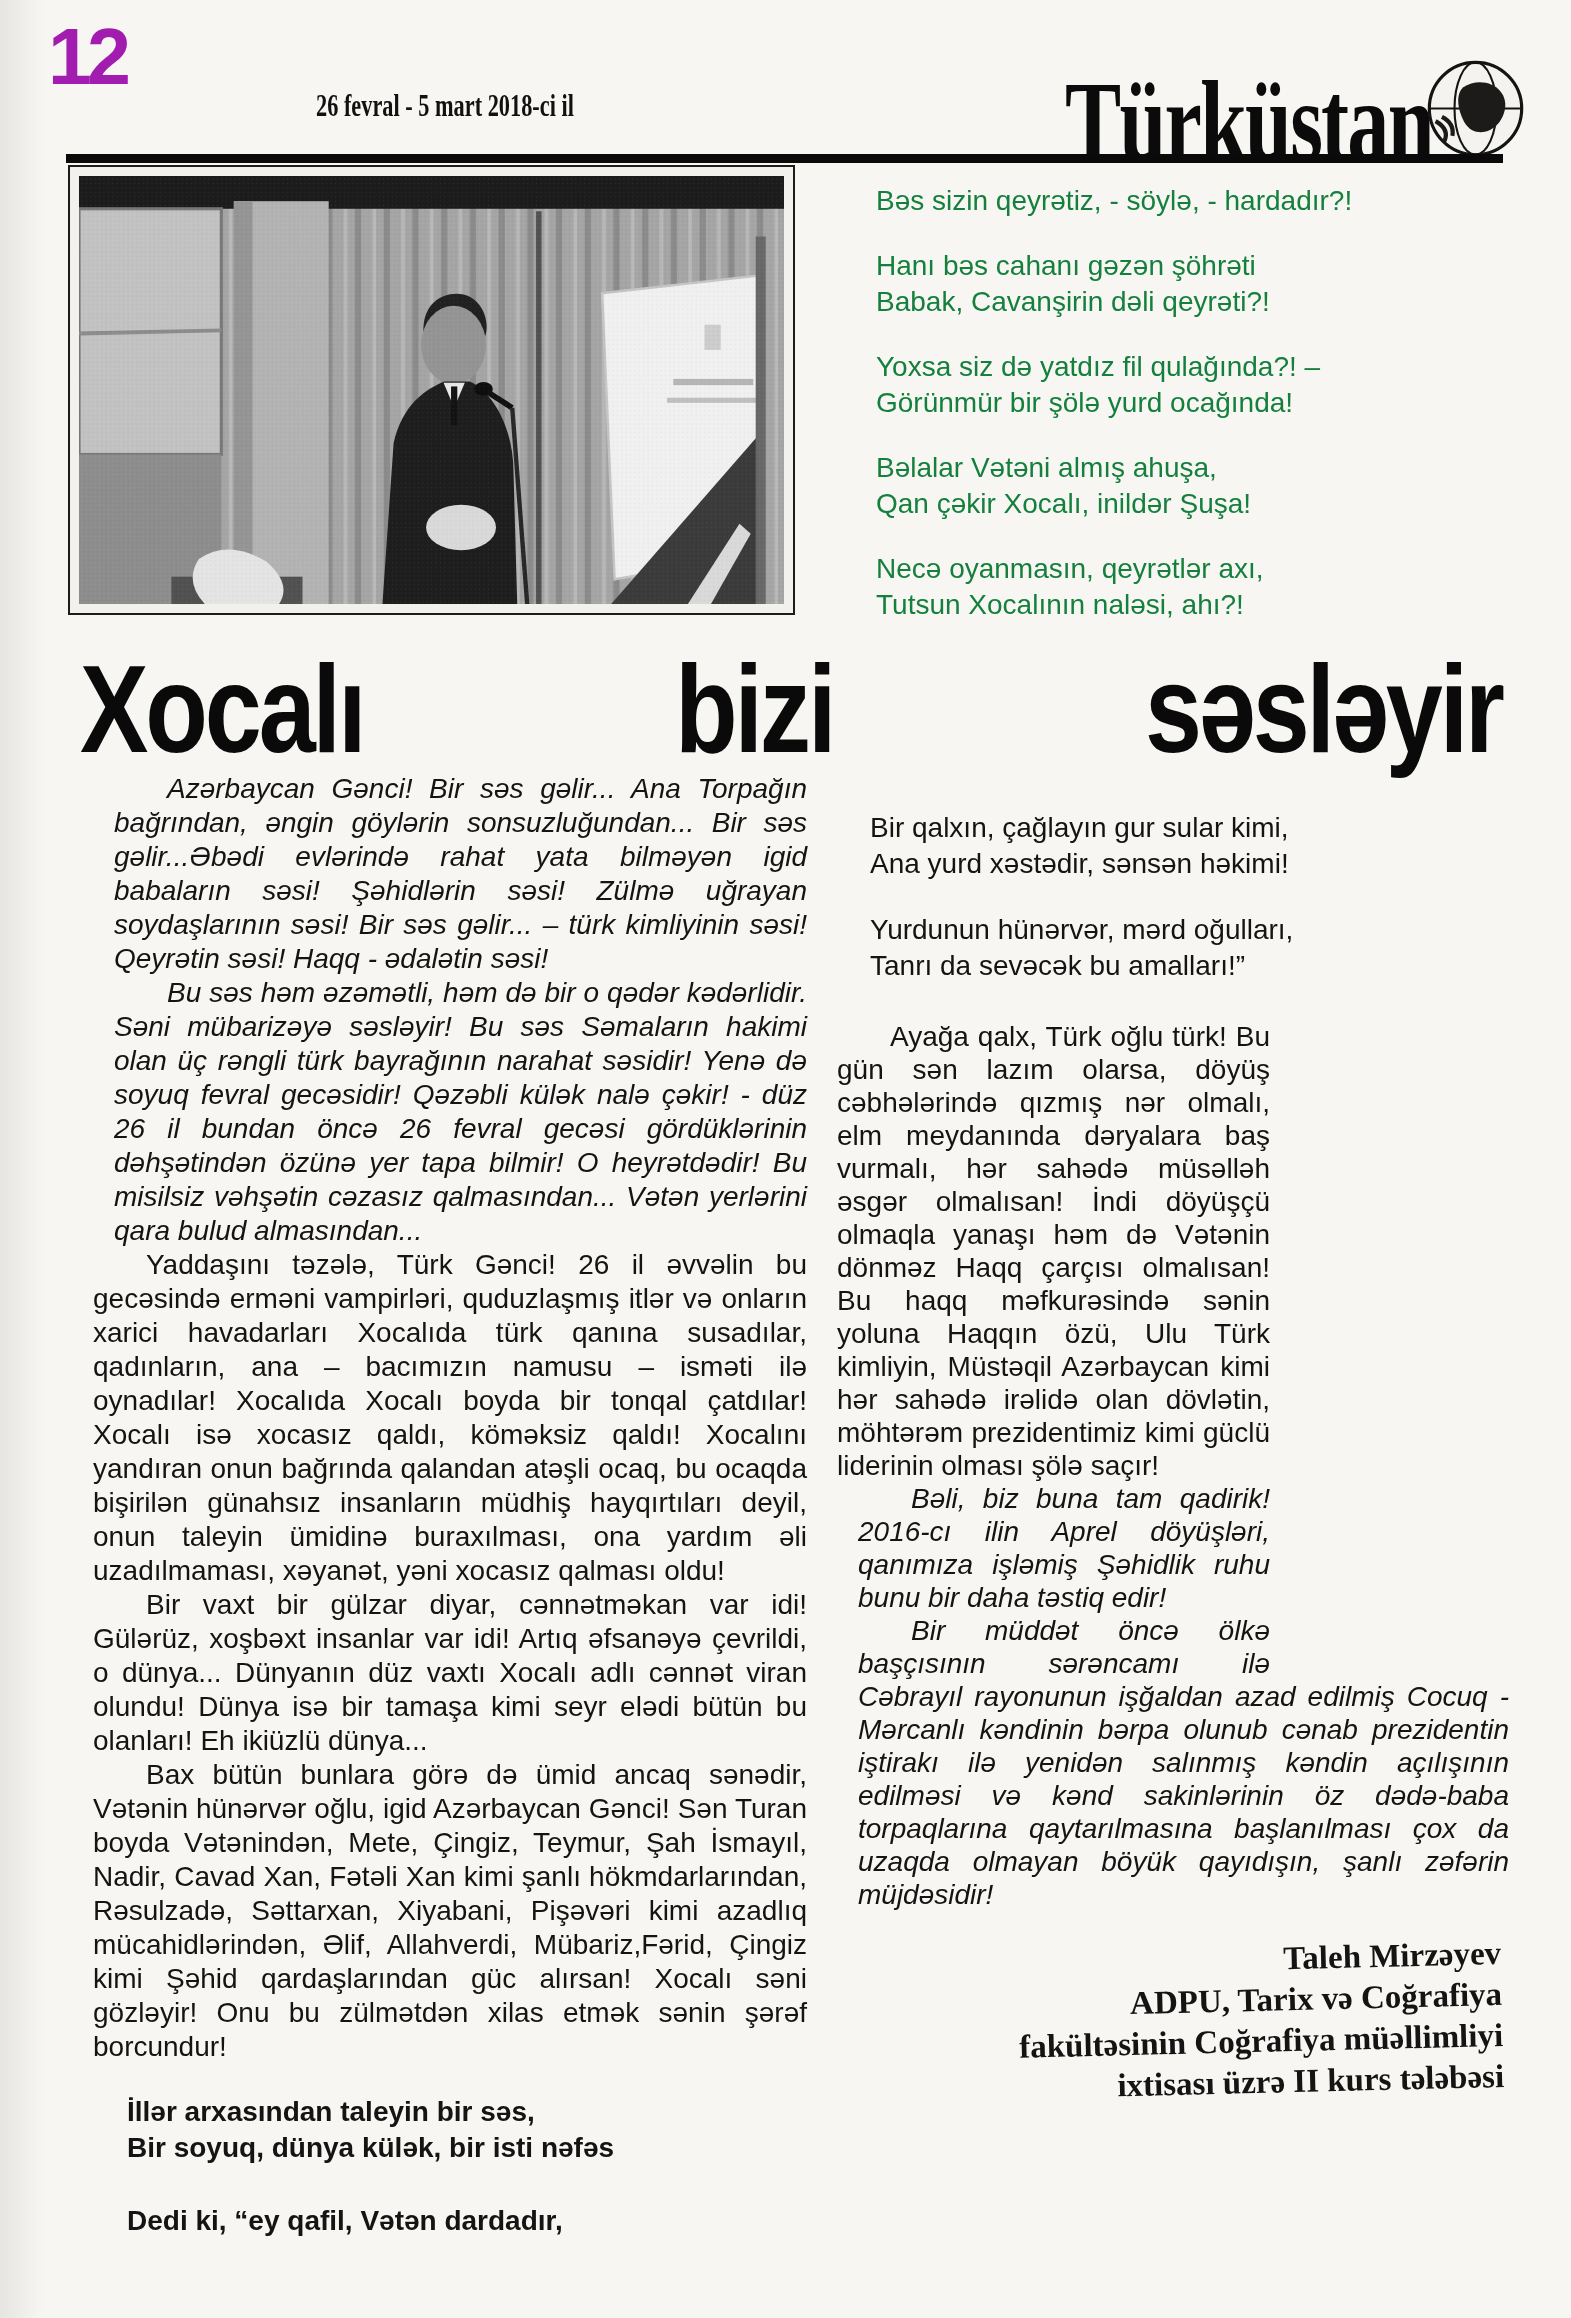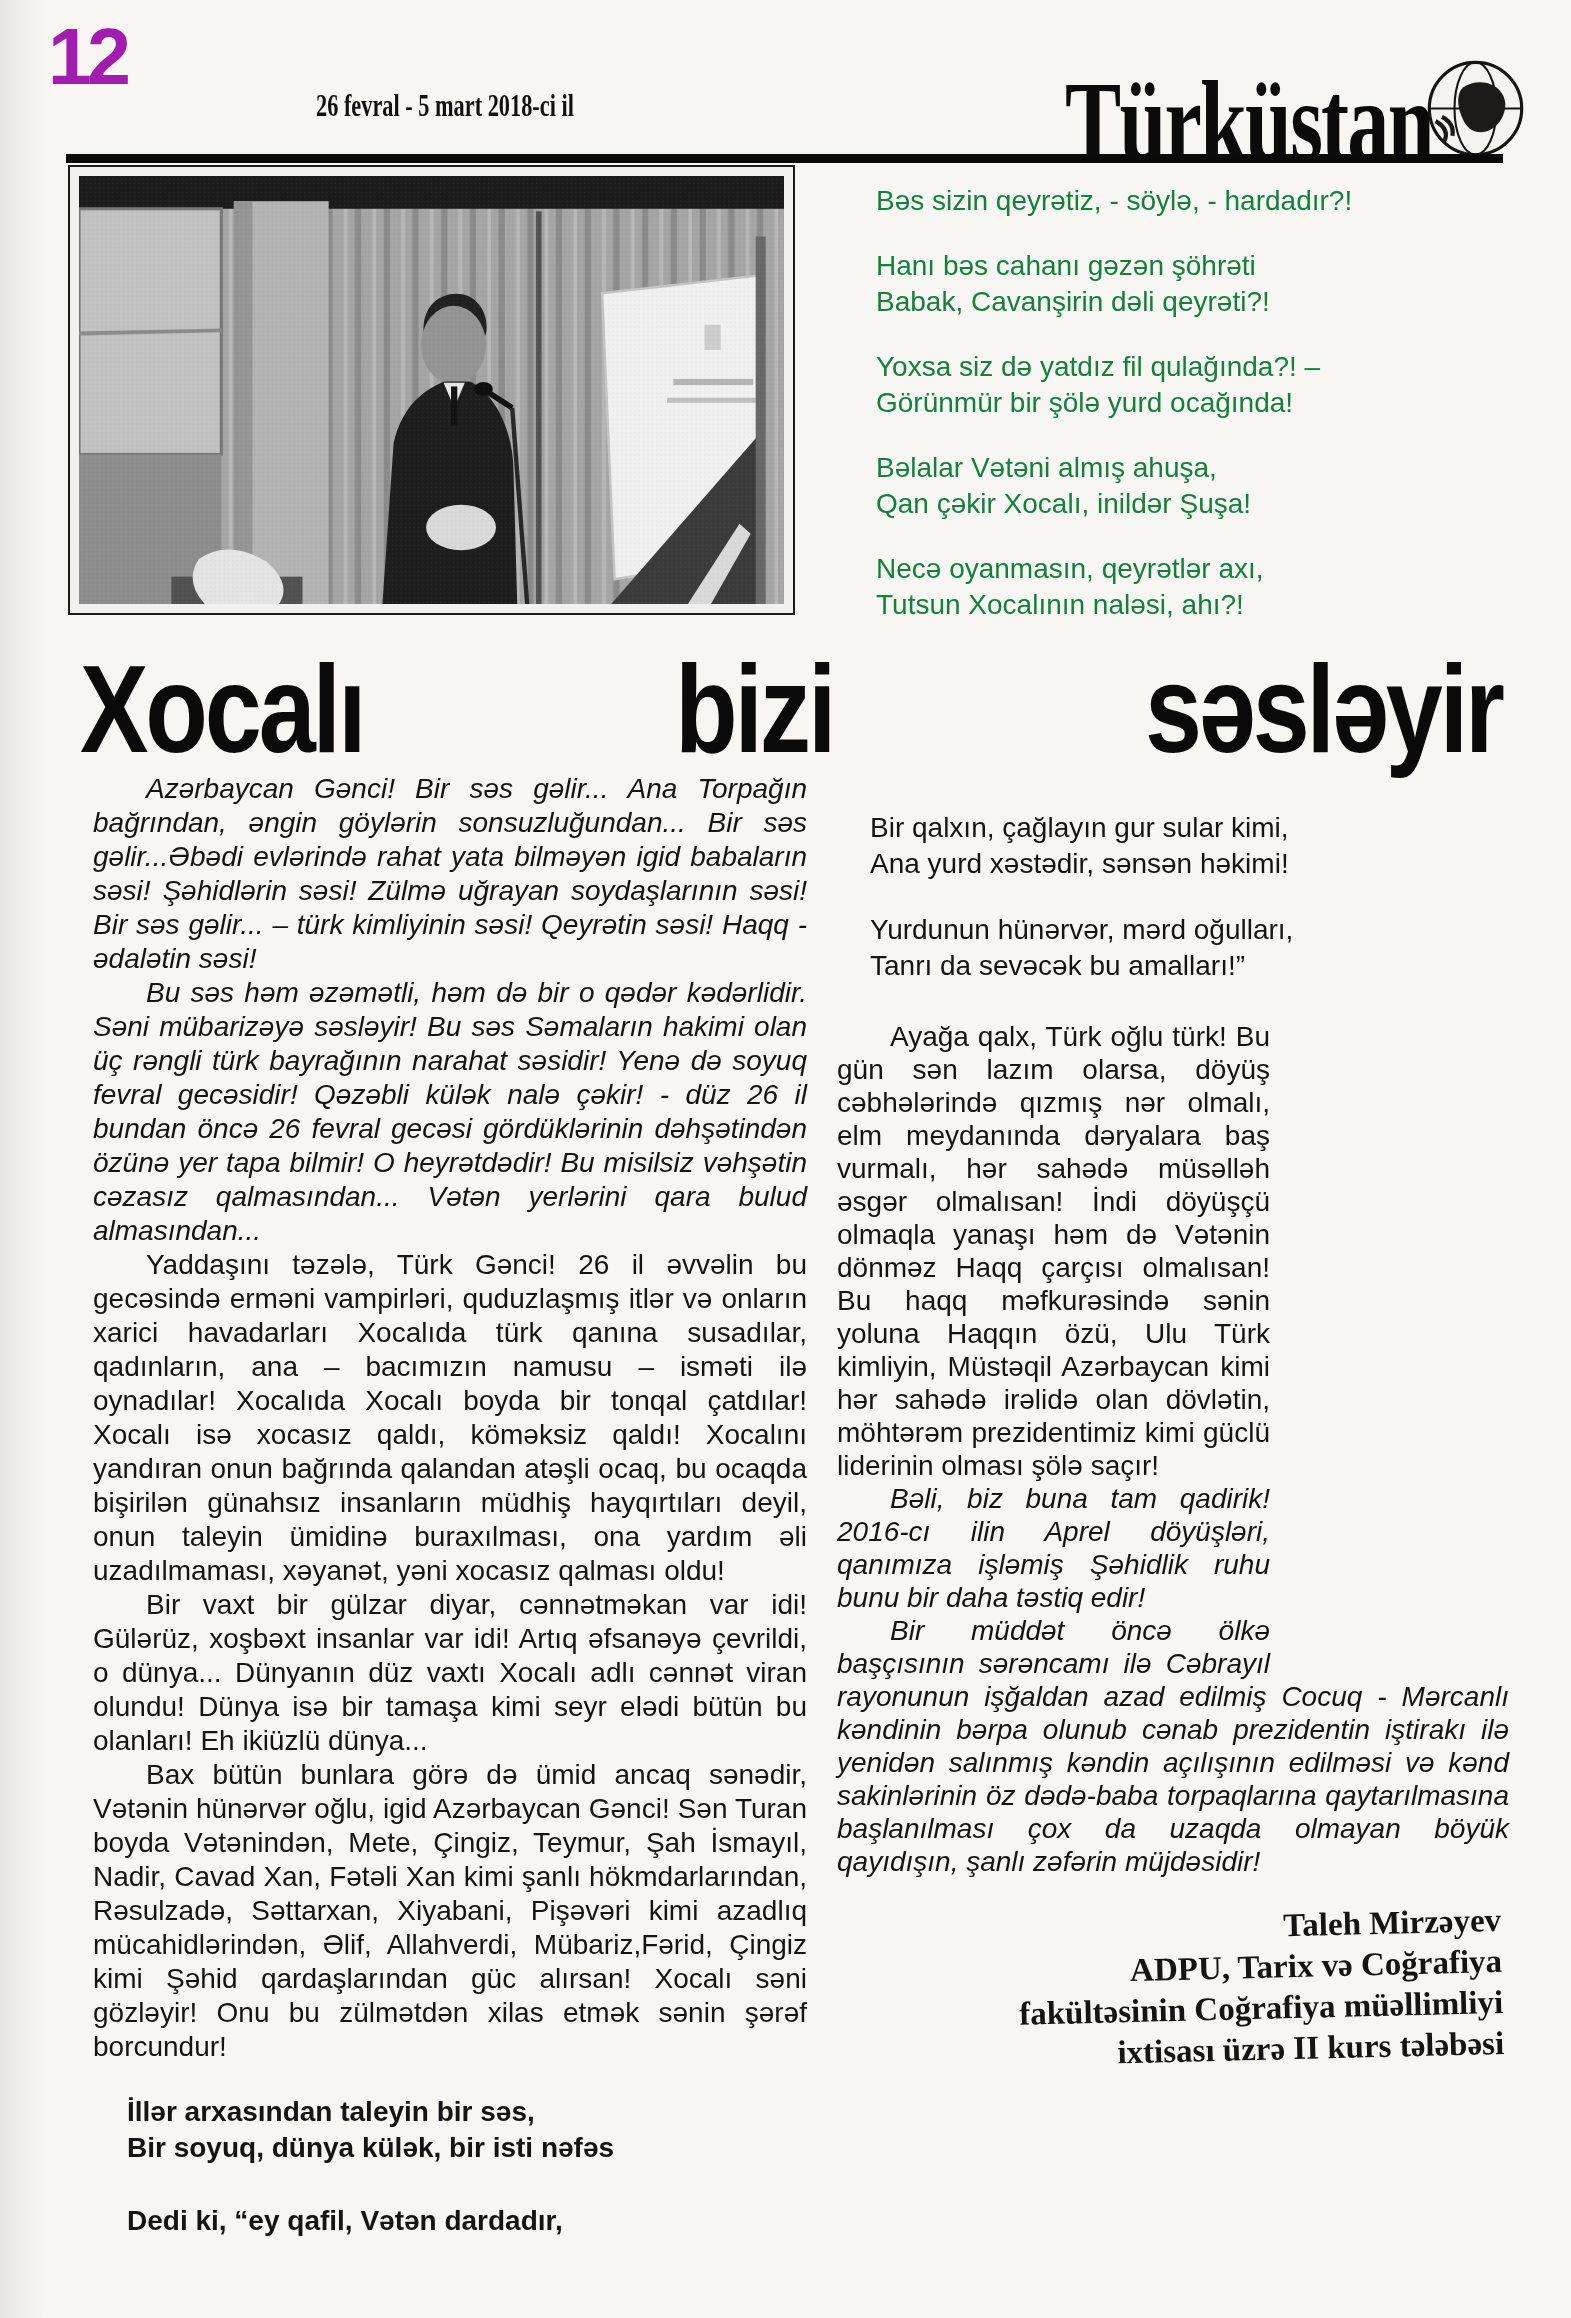--- a/index.html
+++ b/index.html
@@ -38,21 +38,21 @@
   .headline{width:1734px;transform:scaleX(.82);transform-origin:left top;
     font-size:125px;font-weight:bold;letter-spacing:-3.8px;line-height:138px;
     text-align:justify;text-align-last:justify;color:#0a0a0a;white-space:nowrap;}
 
   
   .leftcol{position:absolute;left:93px;top:772px;width:714px;font-size:28px;
     line-height:34px;}
   .rightcol{position:absolute;left:837px;top:772px;width:672px;font-size:28px;
     line-height:33px;}
   .para{margin:0;text-align:justify;text-indent:53px;}
-  .italic{font-style:italic;}
+  .italic{font-style:italic;margin-left:21px;}
   .closing-poem{font-weight:bold;margin:30px 0 0 34px;line-height:36px;}
   .dedi-line{font-weight:bold;margin:38px 0 0 34px;}
   .right-poem{margin:38px 0 0 33px;line-height:36px;}
   .right-poem .stanza{margin-bottom:30px;}
   .col-spacer{float:right;width:239px;height:634px;}
   .signature{margin-top:30px;text-align:right;font-family:"Liberation Serif",serif;
     font-weight:bold;font-size:33px;line-height:41px;transform:rotate(-1.4deg);
     padding-right:6.3px;}
 </style>
 </head>

